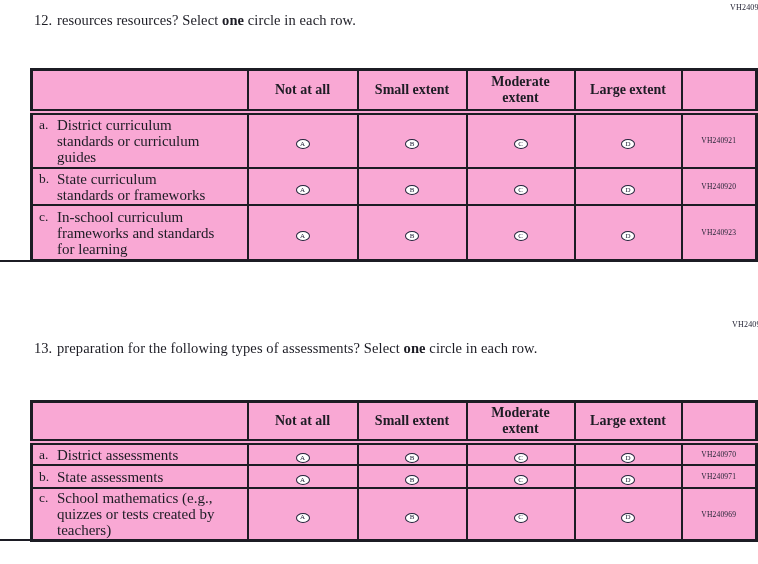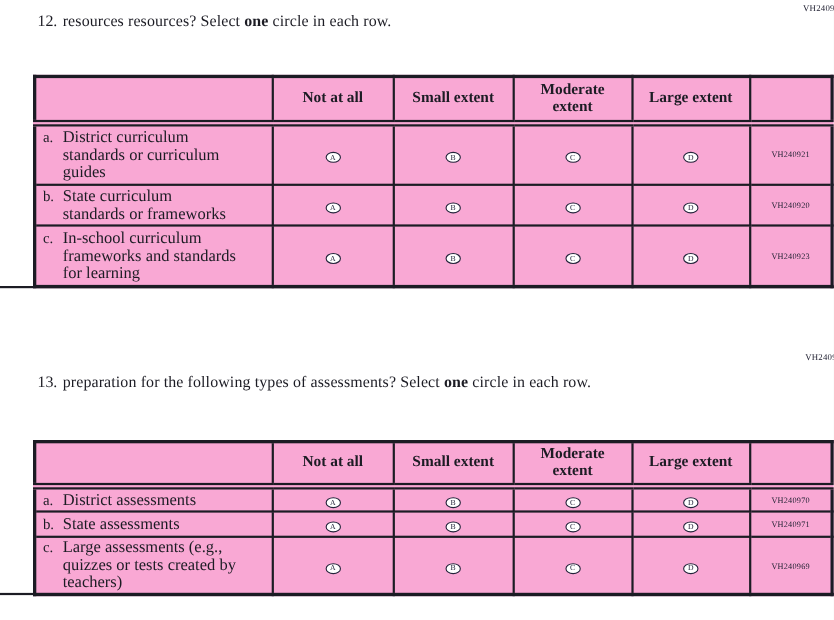--- a/index.html
+++ b/index.html
@@ -214,21 +214,21 @@
           <td class="opt-cell"><span class="bubble">B</span></td>
           <td class="opt-cell"><span class="bubble">C</span></td>
           <td class="opt-cell"><span class="bubble">D</span></td>
           <td class="code-cell">VH240971</td>
         </tr>
         <tr>
           <td class="label-cell">
             <div class="label-row">
               <span class="row-letter">c.</span>
               <div class="label-lines">
-                <div class="label-line">Large assessments (e.g.,</div>
+                <div class="label-line">School mathematics (e.g.,</div>
                 <div class="label-line">quizzes or tests created by</div>
                 <div class="label-line">teachers)</div>
               </div>
             </div>
           </td>
           <td class="opt-cell"><span class="bubble">A</span></td>
           <td class="opt-cell"><span class="bubble">B</span></td>
           <td class="opt-cell"><span class="bubble">C</span></td>
           <td class="opt-cell"><span class="bubble">D</span></td>
           <td class="code-cell">VH240969</td>

